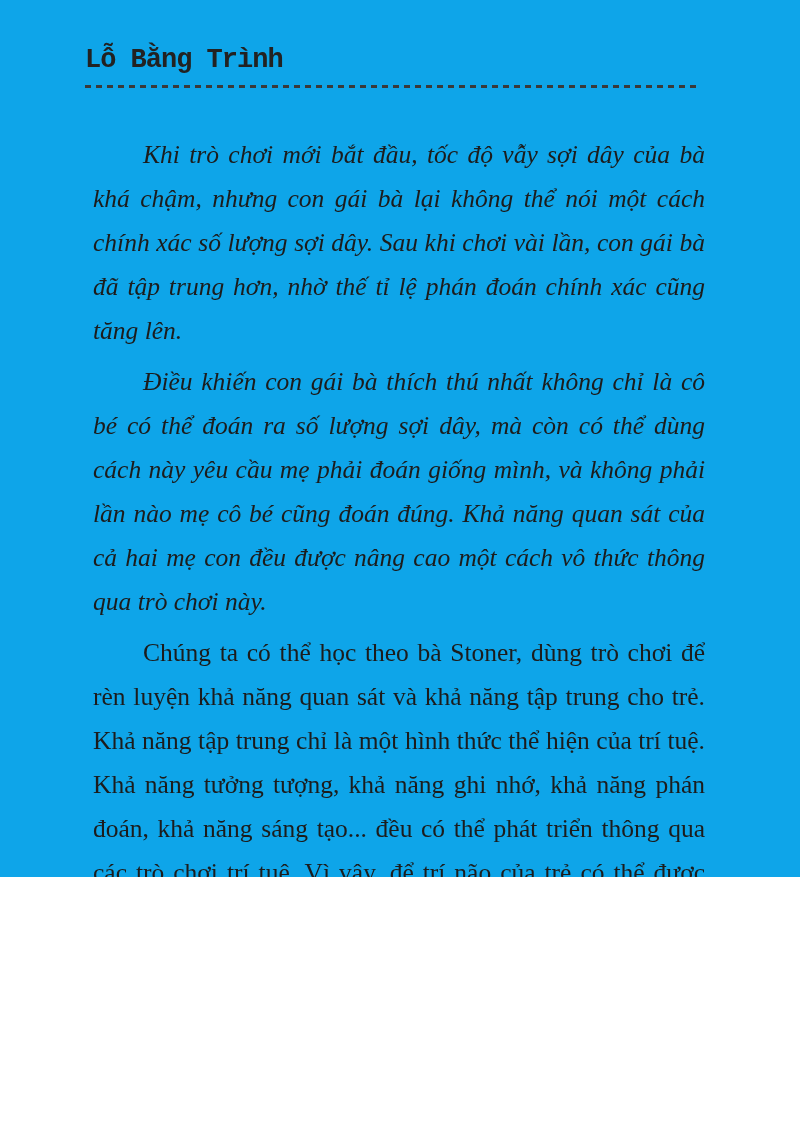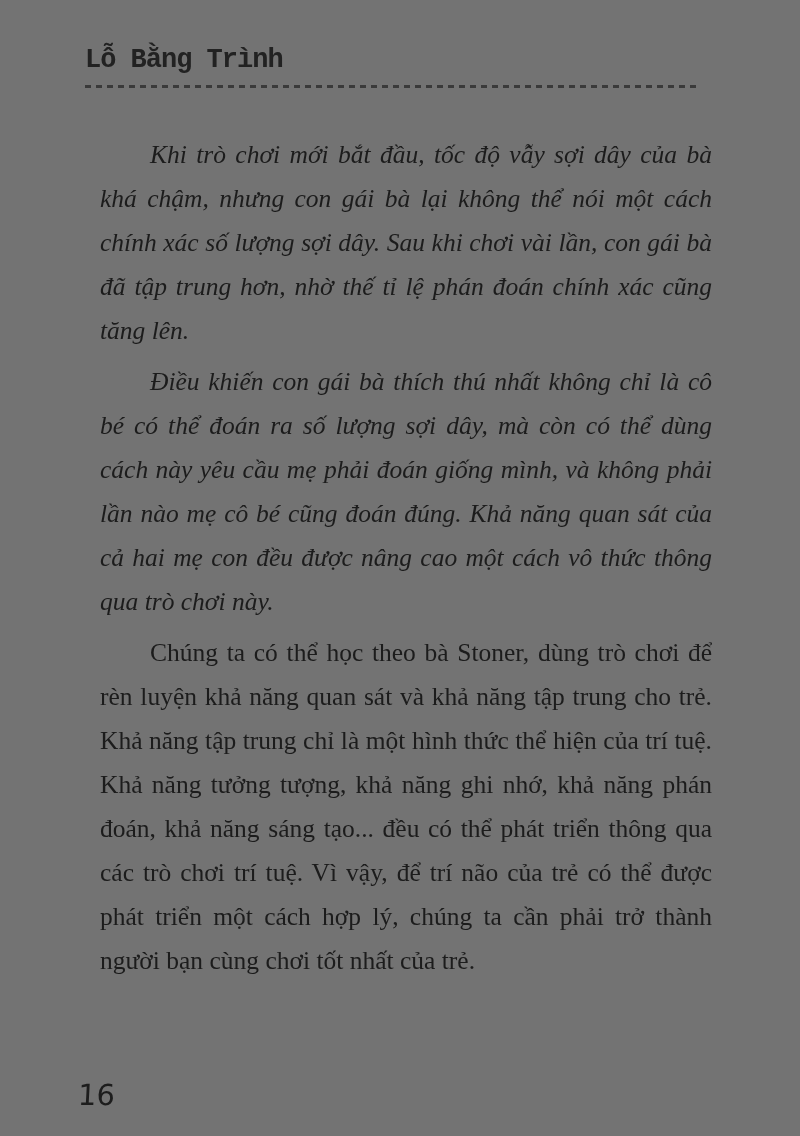--- a/index.html
+++ b/index.html
@@ -4,22 +4,22 @@
 <style>
   * { margin: 0; padding: 0; box-sizing: border-box; }
 
   html, body {
     background: #ffffff;
   }
 
   .page {
     position: relative;
     width: 800px;
-    height: 1136px;
-    background: #737373;
+    height: 877px;
+    background: #0ea5e9;
     overflow: hidden;
     font-family: "Liberation Serif", serif;
     color: #1c1c1c;
     text-decoration: underline;
   }
 
   
   .running-header {
     position: absolute;
     left: 85px;
@@ -46,21 +46,21 @@
       transparent 6px, transparent 11px
     );
     background-size: 100% 3px;
     background-repeat: no-repeat;
     background-position: left bottom;
   }
 
   
   .body-text {
     position: absolute;
-    left: 100px;
+    left: 93px;
     top: 133px;
     width: 612px;
   }
 
   .body-text p {
     font-size: 25.5px;
     line-height: 44px;
     text-align: justify;
     text-indent: 50px;
     margin-bottom: 7px;

